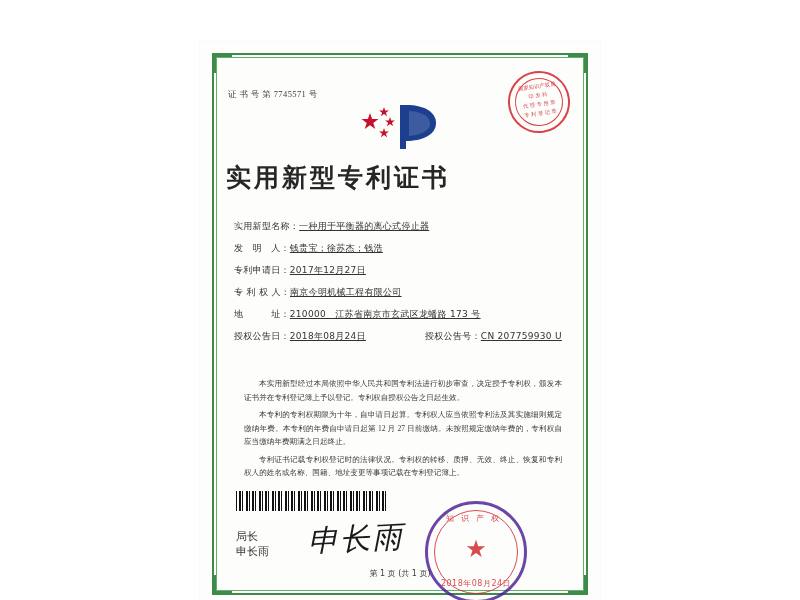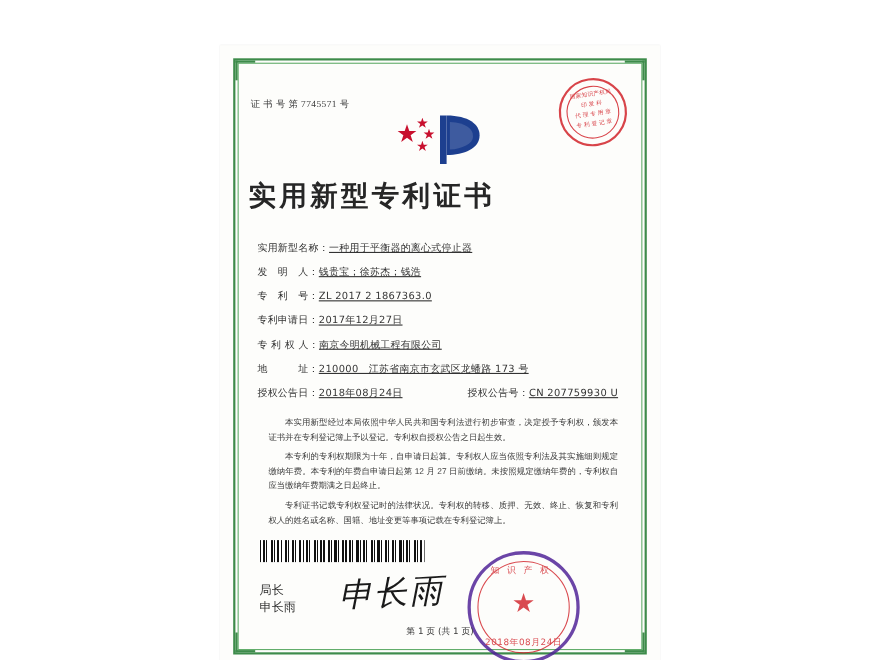--- a/index.html
+++ b/index.html
@@ -173,21 +173,21 @@
 
   .body-text {
     position: absolute;
     left: 18px;
     right: 12px;
     top: 310px;
     font-size: 7.6px;
     line-height: 13.5px;
     text-align: justify;
     color: #3a3a3a;
-    font-family: Liberation Sans, sans-serif;
+    font-family: Liberation Serif, serif;
   }
   .body-text p {
     margin: 0 0 4px 0;
     text-indent: 15px;
   }
 
   
   .barcode {
     position: absolute;
     left: 10px;
@@ -331,23 +331,20 @@
       <div class="title">实用新型专利证书</div>
 
       <div class="fields">
         <div class="field-row">
           <span class="field-label">实用新型名称：</span><span class="field-value">一种用于平衡器的离心式停止器</span>
         </div>
         <div class="field-row">
           <span class="field-label">发　明　人：</span><span class="field-value">钱贵宝；徐苏杰；钱浩</span>
         </div>
         <div class="field-row">
-          <span class="field-label">专　利　号：</span><span class="field-value">ZL 2017 2 1867363.0</span>
-        </div>
-        <div class="field-row">
           <span class="field-label">专利申请日：</span><span class="field-value">2017年12月27日</span>
         </div>
         <div class="field-row">
           <span class="field-label">专 利 权 人：</span><span class="field-value">南京今明机械工程有限公司</span>
         </div>
         <div class="field-row">
           <span class="field-label">地　　　址：</span><span class="field-value">210000　江苏省南京市玄武区龙蟠路 173 号</span>
         </div>
         <div class="field-row row-grant">
           <span class="field-label">授权公告日：</span><span class="field-value">2018年08月24日</span>

